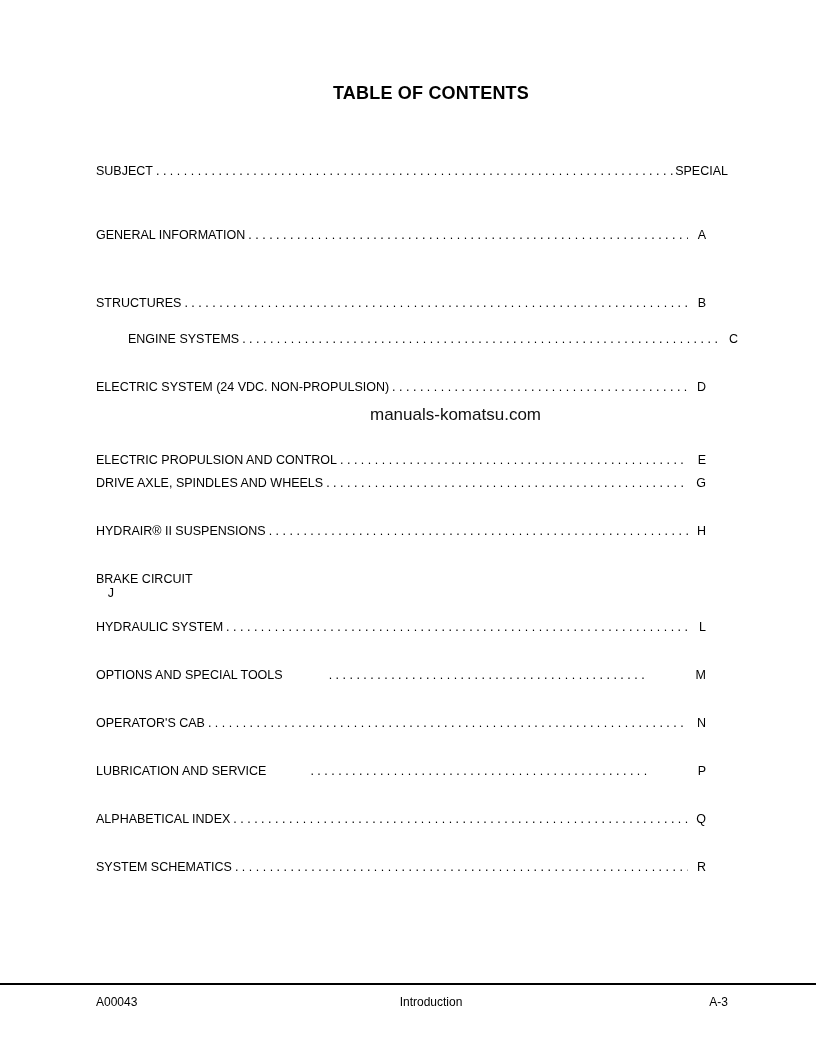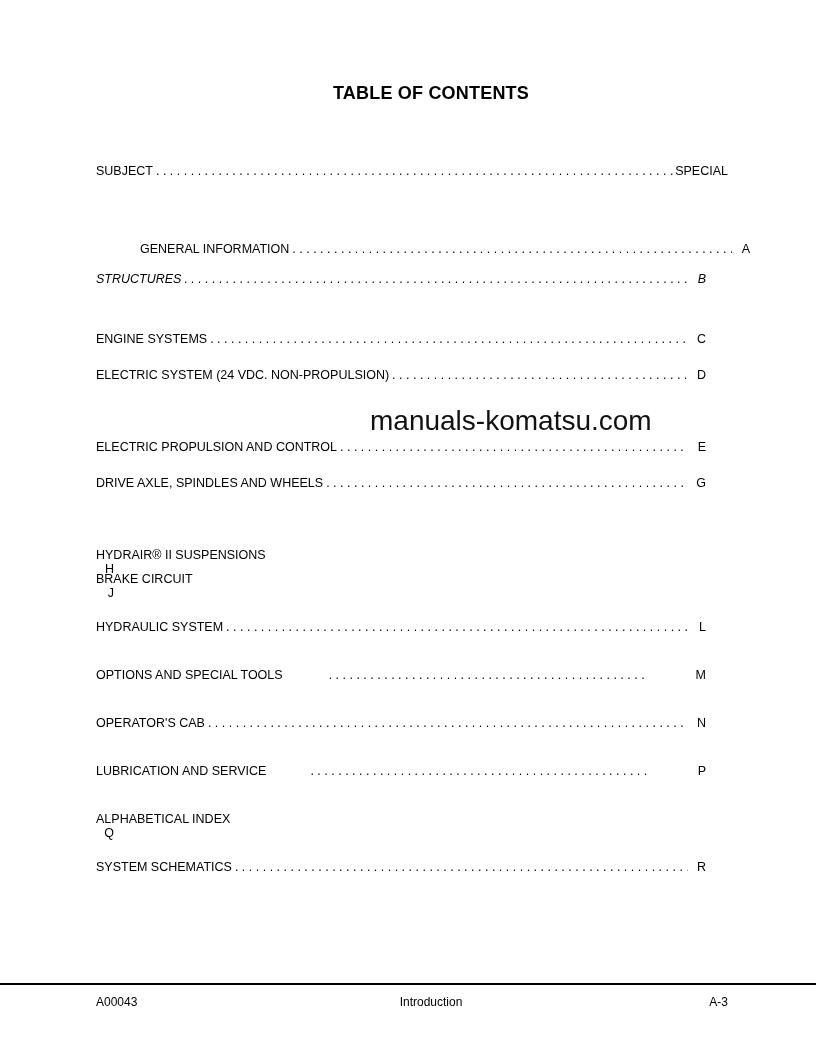--- a/index.html
+++ b/index.html
@@ -8,70 +8,70 @@
   .title { position:absolute; left:0; width:862px; top:83px; text-align:center;
            font-weight:bold; font-size:18px; letter-spacing:0.2px; }
   .row { position:absolute; left:96px; width:610px; height:16px;
          display:flex; align-items:baseline; font-size:12.5px; white-space:nowrap; }
   .row .label { flex:0 0 auto; padding-right:3px; }
   .row .dots { flex:1 1 auto; overflow:hidden; letter-spacing:0; color:#000; }
   .row .dots::before { content:". . . . . . . . . . . . . . . . . . . . . . . . . . . . . . . . . . . . . . . . . . . . . . . . . . . . . . . . . . . . . . . . . . . . . . . . . . . . . . . . . . . . . . . . . . . . . . . ."; white-space:nowrap; }
   .row .sec { flex:0 0 auto; width:14px; text-align:right; padding-left:4px; }
   .row.header { width:632px; }
   .row.header .sec { width:auto; padding-left:0; }
-  .watermark { position:absolute; left:370px; top:405px; font-size:28px; color:#111;
+  .watermark { position:absolute; left:370px; top:405px; font-size:17px; color:#111;
                font-family:"Liberation Sans", sans-serif; }
   .rule { position:absolute; left:0; top:983px; width:816px; height:2px; background:#000; }
   .footer { position:absolute; top:995px; font-size:12px; }
   .f-left { left:96px; }
   .f-center { left:0; width:862px; text-align:center; }
   .f-right { right:88px; }
 </style>
 </head>
 <body>
 
 <div class="title">TABLE OF CONTENTS</div>
 
 <div class="row header" style="top:164px;">
   <span class="label">SUBJECT</span>
   <span class="dots"></span>
   <span class="sec">SPECIAL</span>
 </div>
 
-<div class="row" style="top:242px;margin-left:44px;">
+<div class="row" style="top:228px;">
   <span class="label">GENERAL INFORMATION</span>
   <span class="dots"></span>
   <span class="sec">A</span>
 </div>
-<div class="row" style="top:272px;font-style:italic;">
+<div class="row" style="top:296px;">
   <span class="label">STRUCTURES</span>
   <span class="dots"></span>
   <span class="sec">B</span>
 </div>
-<div class="row" style="top:332px;">
+<div class="row" style="top:332px;margin-left:32px;">
   <span class="label">ENGINE SYSTEMS</span>
   <span class="dots"></span>
   <span class="sec">C</span>
 </div>
-<div class="row" style="top:368px;">
+<div class="row" style="top:380px;">
   <span class="label">ELECTRIC SYSTEM (24 VDC. NON-PROPULSION)</span>
   <span class="dots"></span>
   <span class="sec">D</span>
 </div>
-<div class="row" style="top:440px;">
+<div class="row" style="top:453px;">
   <span class="label">ELECTRIC PROPULSION AND CONTROL</span>
   <span class="dots"></span>
   <span class="sec">E</span>
 </div>
 <div class="row" style="top:476px;justify-content:space-between;">
   <span class="label">DRIVE AXLE, SPINDLES AND WHEELS</span>
   <span class="dots"></span>
   <span class="sec">G</span>
 </div>
-<div class="row" style="top:548px;flex-direction:column;">
+<div class="row" style="top:524px;">
   <span class="label">HYDRAIR® II SUSPENSIONS</span>
   <span class="dots"></span>
   <span class="sec">H</span>
 </div>
 <div class="row" style="top:572px;flex-direction:column;">
   <span class="label">BRAKE CIRCUIT</span>
   <span class="dots"></span>
   <span class="sec">J</span>
 </div>
 <div class="row" style="top:620px;">
@@ -87,21 +87,21 @@
 <div class="row" style="top:716px;">
   <span class="label">OPERATOR'S CAB</span>
   <span class="dots"></span>
   <span class="sec">N</span>
 </div>
 <div class="row" style="top:764px;gap:41px;">
   <span class="label">LUBRICATION AND SERVICE</span>
   <span class="dots"></span>
   <span class="sec">P</span>
 </div>
-<div class="row" style="top:812px;flex-direction:column;">
+<div class="row" style="top:812px;">
   <span class="label">ALPHABETICAL INDEX</span>
   <span class="dots"></span>
   <span class="sec">Q</span>
 </div>
 <div class="row" style="top:860px;">
   <span class="label">SYSTEM SCHEMATICS</span>
   <span class="dots"></span>
   <span class="sec">R</span>
 </div>
 

